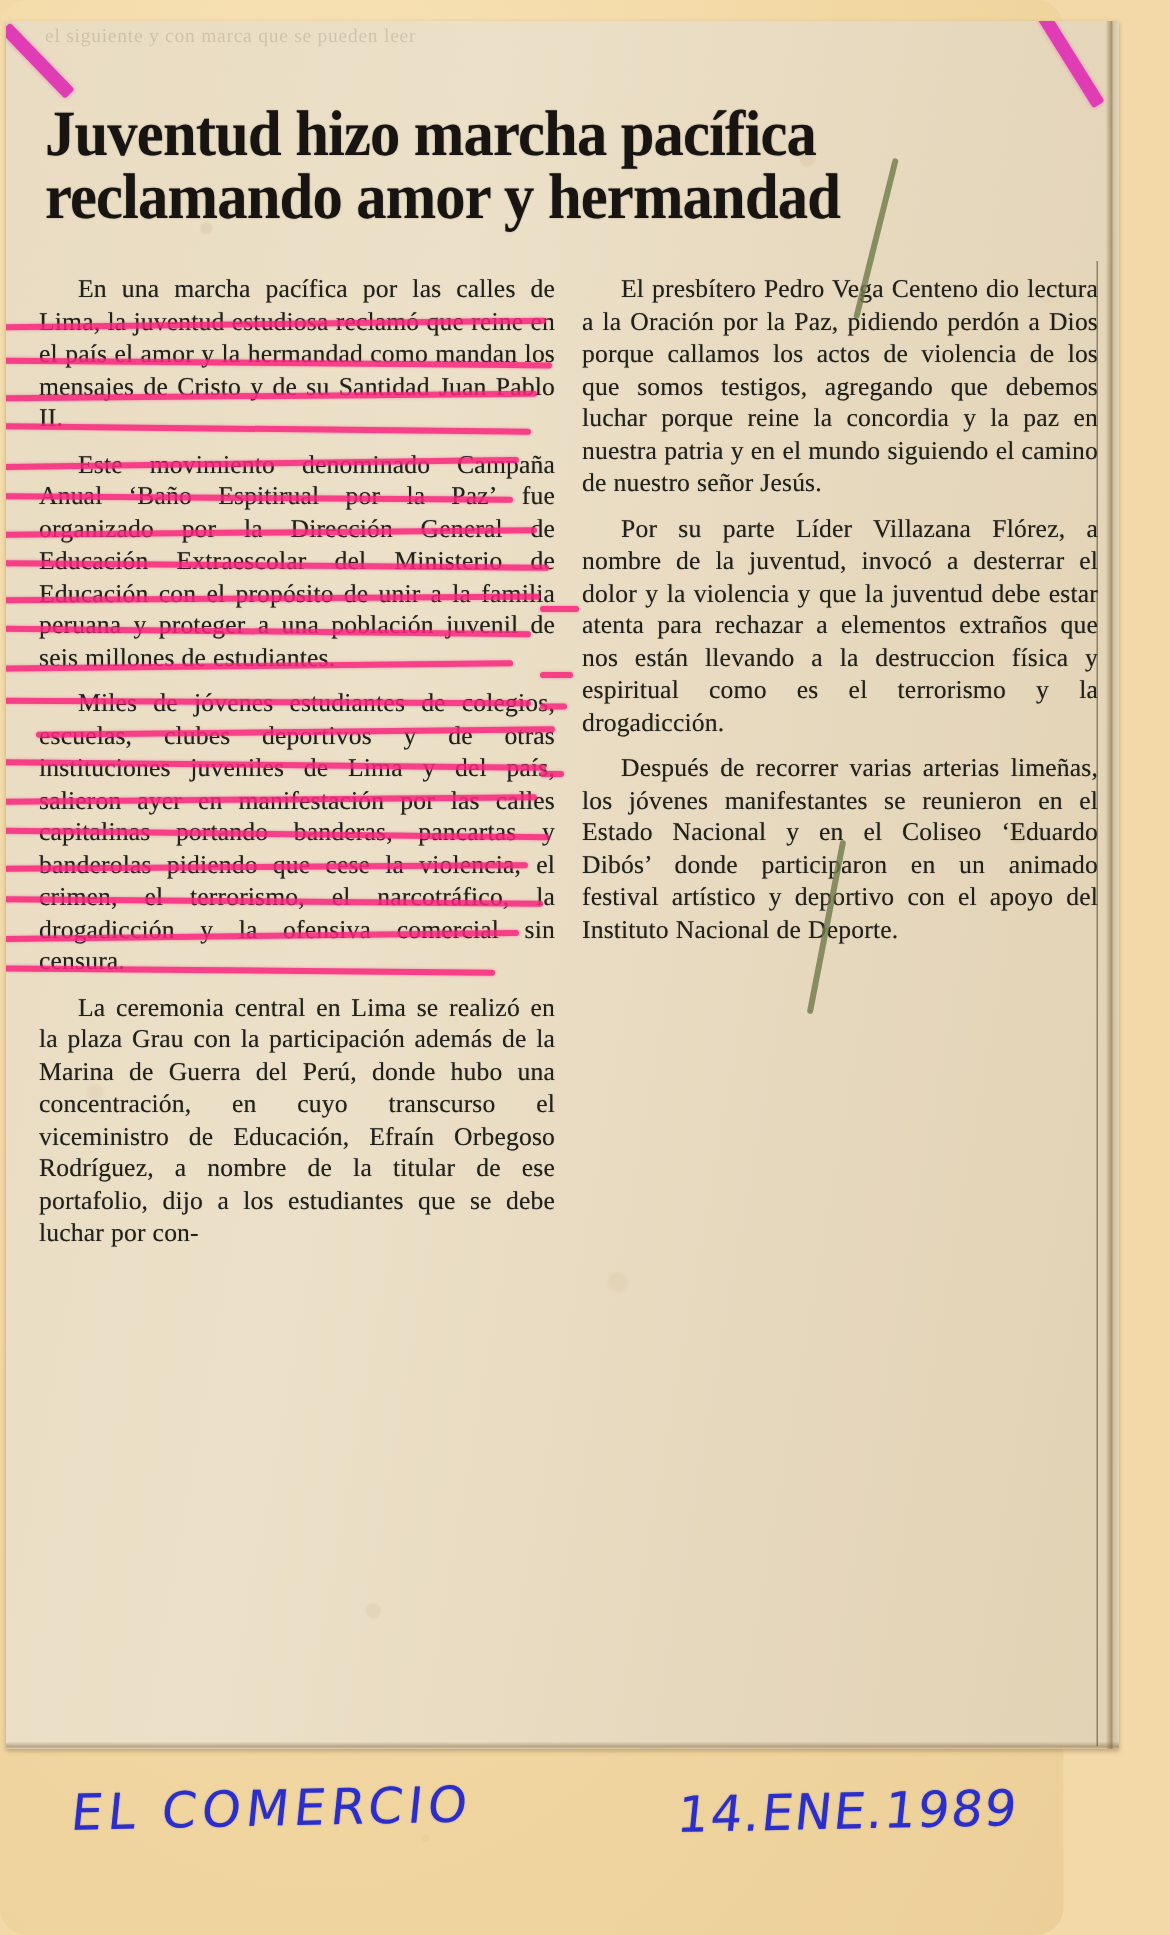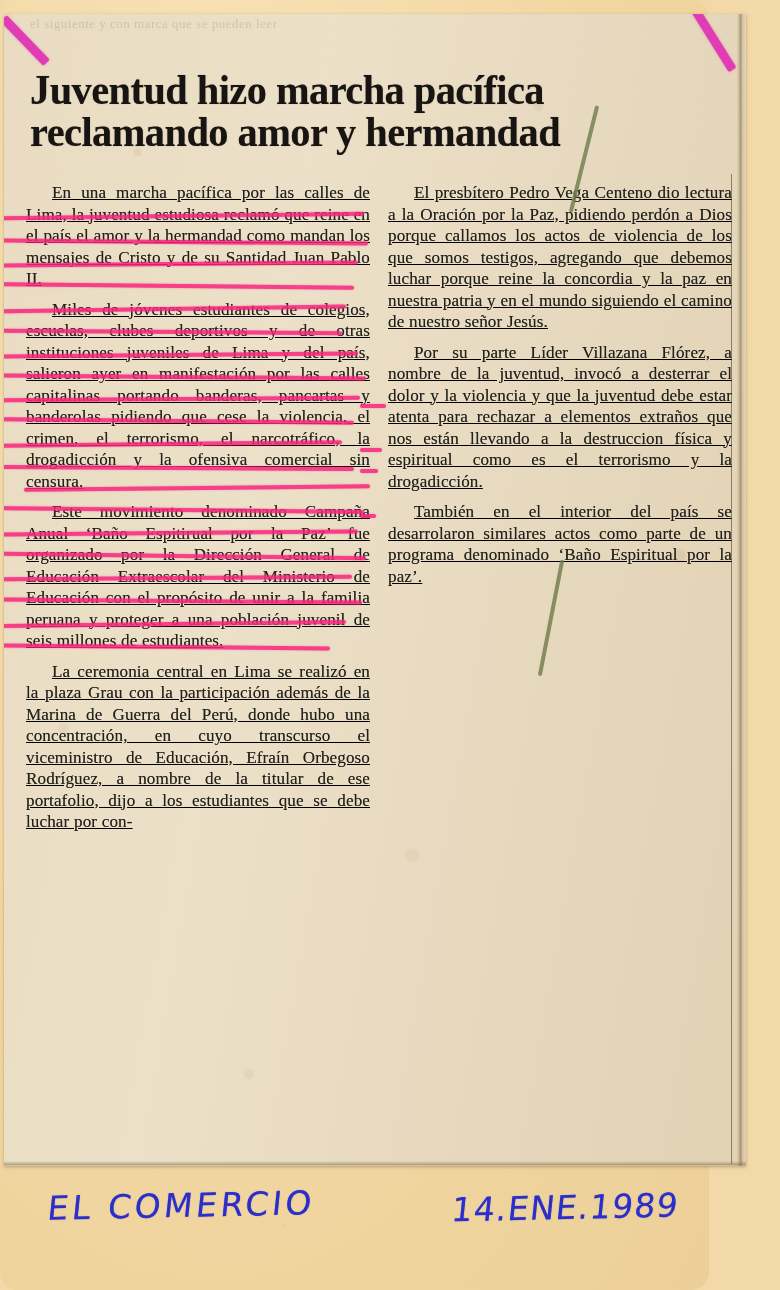--- a/index.html
+++ b/index.html
@@ -76,21 +76,21 @@
     transform-origin:left top;
     text-shadow:0 0 1px rgba(25,20,15,.45);
   }
   #headline .l2{display:block;}
 
   
   #cols{
     position:absolute;left:22px;top:168px;width:706px;height:980px;
     display:flex;gap:18px;
   }
-  .col{width:344px;position:relative;text-decoration:underline;}
+  .col{width:344px;position:relative;}
   .col p{
     margin:0 0 9px 0;
     color:#20201c;
     font-size:17.1px;
     line-height:21.5px;
     text-align:justify;
     text-indent:26px;
     letter-spacing:.1px;
     word-spacing:.3px;
     font-family:"Liberation Serif", serif;
@@ -153,28 +153,28 @@
     <div id="ghost">el siguiente y con marca que se pueden leer</div>
 
     <h1 id="headline">
       <span class="l1">Juventud hizo marcha pacífica</span>
       <span class="l2">reclamando amor y hermandad</span>
     </h1>
 
     <div id="cols">
       <div class="col" id="col-left">
         <p>En una marcha pacífica por las calles de Lima, la juventud estudiosa reclamó que reine en el país el amor y la hermandad como mandan los mensajes de Cristo y de su Santidad Juan Pablo II.</p>
+        <p>Este movimiento denominado Campaña Anual ‘Baño Espitirual por la Paz’ fue organizado por la Dirección General de Educación Extraescolar del Ministerio de Educación con el propósito de unir a la familia peruana y proteger a una población juvenil de seis millones de estudiantes.</p>
         <p>Miles de jóvenes estudiantes de colegios, escuelas, clubes deportivos y de otras instituciones juveniles de Lima y del país, salieron ayer en manifestación por las calles capitalinas portando banderas, pancartas y banderolas pidiendo que cese la violencia, el crimen, el terrorismo, el narcotráfico, la drogadicción y la ofensiva comercial sin censura.</p>
-        <p>Este movimiento denominado Campaña Anual ‘Baño Espitirual por la Paz’ fue organizado por la Dirección General de Educación Extraescolar del Ministerio de Educación con el propósito de unir a la familia peruana y proteger a una población juvenil de seis millones de estudiantes.</p>
         <p>La ceremonia central en Lima se realizó en la plaza Grau con la participación además de la Marina de Guerra del Perú, donde hubo una concentración, en cuyo transcurso el viceministro de Educación, Efraín Orbegoso Rodríguez, a nombre de la titular de ese portafolio, dijo a los estudiantes que se debe luchar por con-</p>
       </div>
       <div class="col" id="col-right">
         <p>El presbítero Pedro Vega Centeno dio lectura a la Oración por la Paz, pidiendo perdón a Dios porque callamos los actos de violencia de los que somos testigos, agregando que debemos luchar porque reine la concordia y la paz en nuestra patria y en el mundo siguiendo el camino de nuestro señor Jesús.</p>
         <p>Por su parte Líder Villazana Flórez, a nombre de la juventud, invocó a desterrar el dolor y la violencia y que la juventud debe estar atenta para rechazar a elementos extraños que nos están llevando a la destruccion física y espiritual como es el terrorismo y la drogadicción.</p>
-        <p>También en el interior del país se desarrolaron similares actos como parte de un programa denominado ‘Baño Espiritual por la paz’.</p>
+        <p>Después de recorrer varias arterias limeñas, los jóvenes manifestantes se reunieron en el Estado Nacional y en el Coliseo ‘Eduardo Dibós’ donde participaron en un animado festival artístico y deportivo con el apoyo del Instituto Nacional de Deporte.</p>
       </div>
     </div>
 
     <div id="rule-right"></div>
 
     <div class="pink-diag" style="left:-10px;top:22px;transform:rotate(46deg);"></div>
     <div class="pink-diag" style="left:672px;top:20px;width:74px;transform:rotate(58deg);"></div>
 
     <div class="pink" style="left:-2px;top:200px;width:362px;height:4px;transform:rotate(-0.7deg);"></div>
     <div class="pink" style="left:-4px;top:226px;width:368px;height:4px;transform:rotate(0.5deg);"></div>

